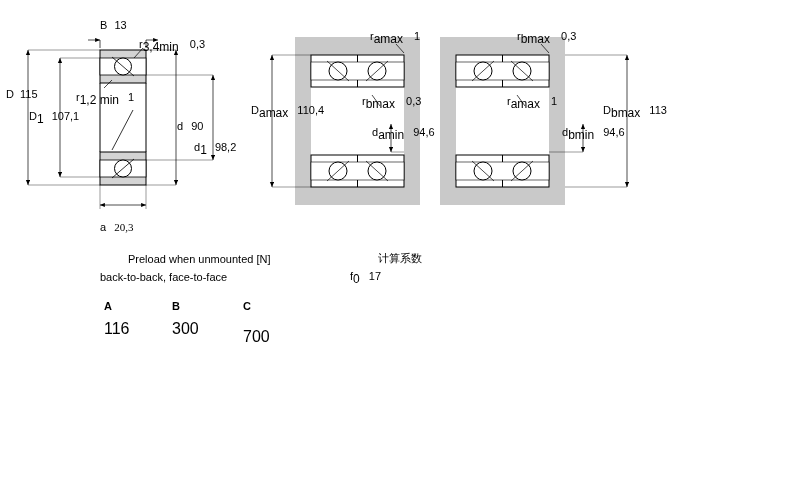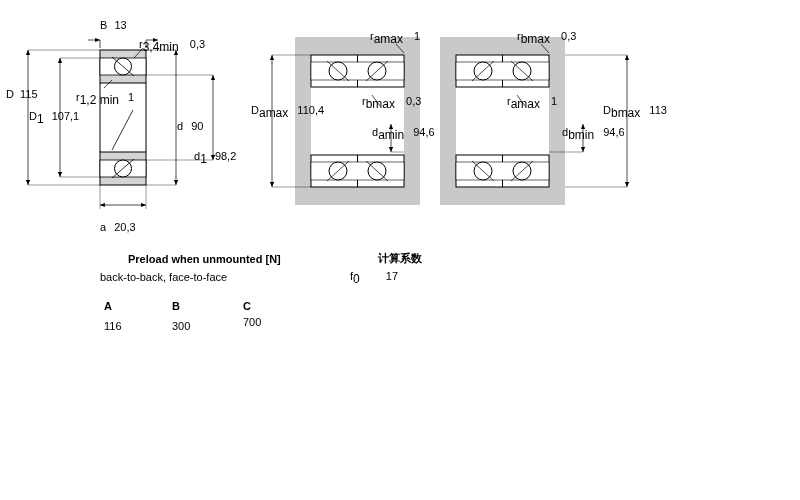--- a/index.html
+++ b/index.html
@@ -25,33 +25,33 @@
     left: 0; top: 0;
     width: 800px; height: 500px;
   }
   .lbl {
     position: absolute;
     font-size: 11px;
     line-height: 12px;
     white-space: nowrap;
     color: #000;
   }
-  .lbl.bold { font-weight: bold; padding-left: 28px; }
+  .lbl.bold { font-weight: normal; padding-left: 28px; }
   .sub {
     font-size: 12px;
     vertical-align: sub;
   }
   .tbl-head {
     position: absolute;
     font-size: 11px;
     font-weight: bold;
   }
   .tbl-cell {
     position: absolute;
-    font-size: 11px;
+    font-size: 16px;
   }
 </style>
 </head>
 <body>
 
 <div class="stage">
 
   <svg class="draw" viewBox="0 0 800 500">
     <defs>
       <marker id="ah" markerWidth="8" markerHeight="8" refX="7" refY="3" orient="auto" markerUnits="strokeWidth">
@@ -218,28 +218,28 @@
   <div class="lbl" style="left:76px; top:91px;">
     <span>r</span><span class="sub">1,2 min</span>
     <span style="margin-left:6px;">1</span>
   </div>
 
   <div class="lbl" style="left:163px; top:120px;margin-left:14px;">
     <span>d</span>
     <span style="margin-left:5px;">90</span>
   </div>
 
-  <div class="lbl" style="left:194px; top:150px;">
+  <div class="lbl" style="left:194px; top:141px;">
     <span>d</span><span class="sub">1</span>
     <span style="margin-left:5px;">98,2</span>
   </div>
 
   <div class="lbl" style="left:100px; top:221px;">
     <span>a</span>
-    <span style="margin-left:5px;">20,3</span>
+    <span style="margin-left:5px;font-family:Liberation Serif, serif;">20,3</span>
   </div>
 
   <div class="lbl" style="left:370px; top:30px;">
     <span>r</span><span class="sub">amax</span>
     <span style="margin-left:8px;">1</span>
   </div>
 
   <div class="lbl" style="left:517px; top:30px;">
     <span>r</span><span class="sub">bmax</span>
     <span style="margin-left:8px;">0,3</span>
@@ -277,21 +277,21 @@
 
   <div class="lbl bold" style="left:100px; top:253px;">Preload when unmounted  [N]</div>
   <div class="lbl" style="left:100px; top:271px;">back-to-back, face-to-face</div>
 
   <div class="tbl-head" style="left:104px; top:300px;">A</div>
   <div class="tbl-head" style="left:172px; top:300px;">B</div>
   <div class="tbl-head" style="left:243px; top:300px;">C</div>
 
   <div class="tbl-cell" style="left:104px; top:320px;">116</div>
   <div class="tbl-cell" style="left:172px; top:320px;">300</div>
-  <div class="tbl-cell" style="left:243px; top:316px;">700</div>
+  <div class="tbl-cell" style="left:243px; top:328px;">700</div>
 
   <div class="lbl bold" style="left:350px; top:252px;">计算系数</div>
   <div class="lbl" style="left:350px; top:270px;">
     <span>f</span><span class="sub">0</span>
-    <span style="margin-left:23px;">17</span>
+    <span style="margin-left:6px;">17</span>
   </div>
 
 </div>
 
 </body></html>

